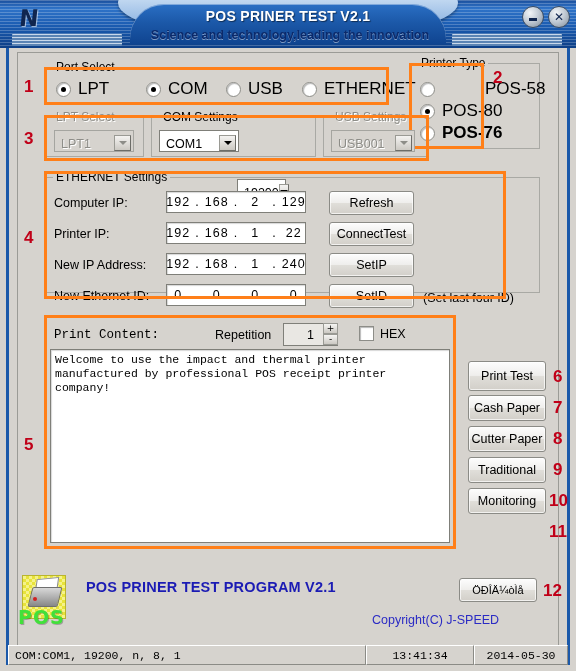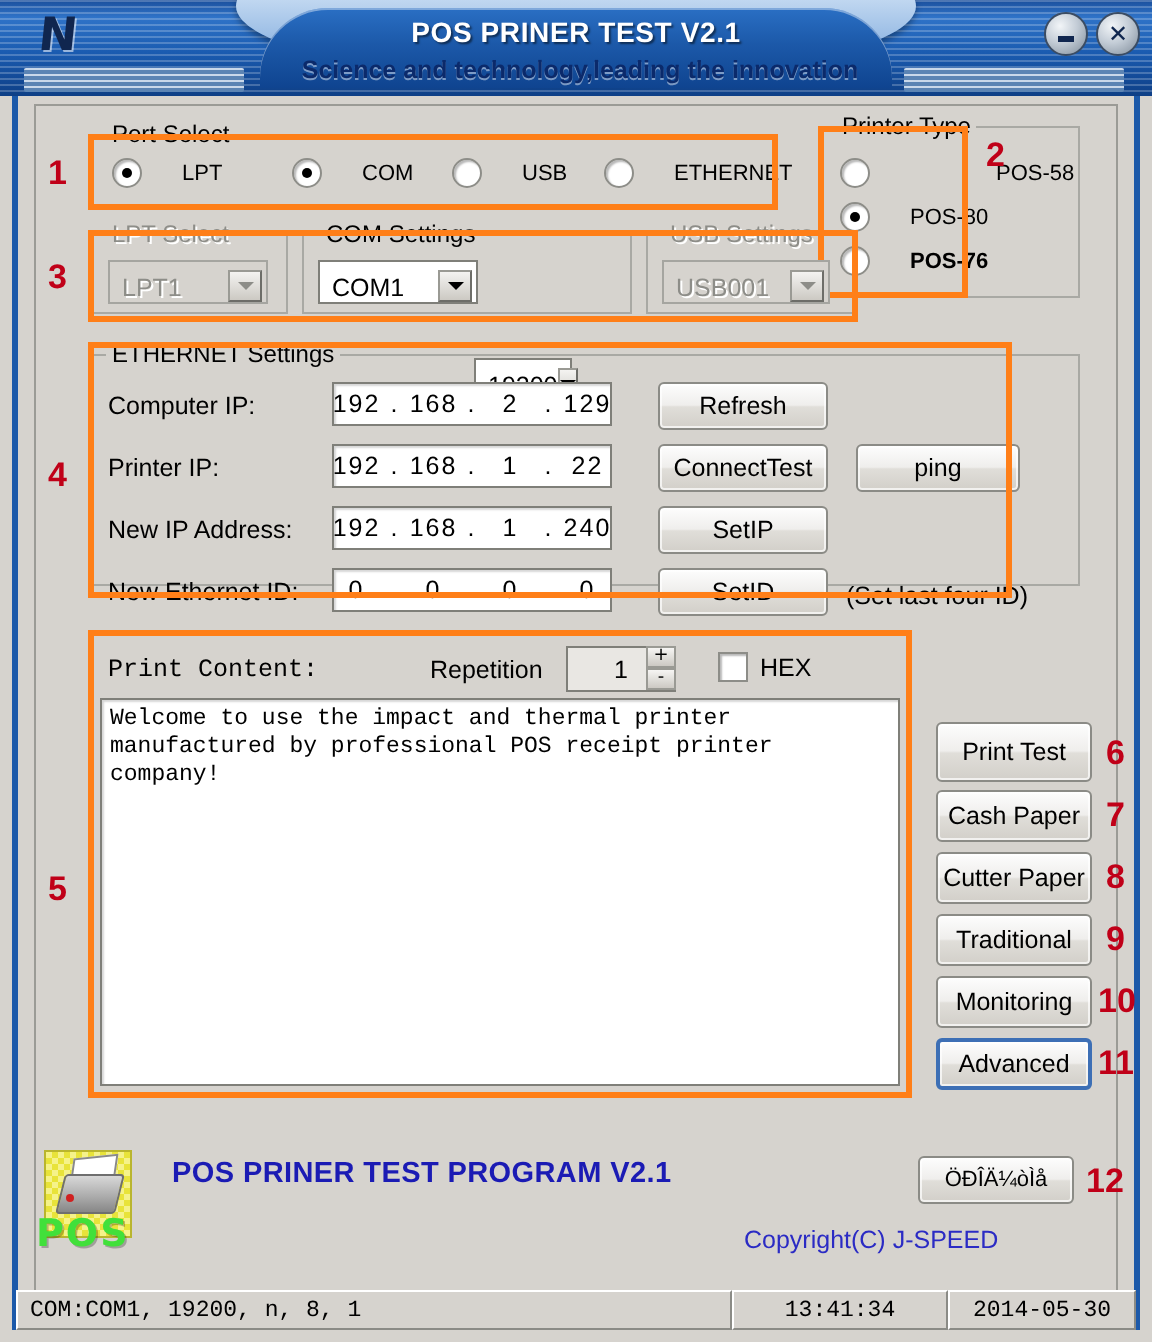--- a/index.html
+++ b/index.html
@@ -151,21 +151,21 @@
     width: 13px; height: 13px; border-radius: 50%;
     background: #ffffff;
     border: 1px solid #8d8d88;
     box-shadow: inset 1px 1px 1px rgba(0,0,0,0.28);
     display: flex; align-items: center; justify-content: center;
     flex: none;
   }
   .rad.on .dot::after {
     content:''; width: 5px; height: 5px; border-radius:50%; background:#000;
   }
-  .rad .lbl { margin-left: 20px; font-size: 11px; color: #000; white-space: nowrap; }
+  .rad .lbl { margin-left: 7px; font-size: 17px; color: #000; white-space: nowrap; }
 
   
   .combo {
     position: absolute;
     background: #ffffff;
     border: 1px solid #7f7f79;
     box-sizing: border-box;
     display: flex; align-items: flex-end;
   }
   .combo .cv {
@@ -478,21 +478,20 @@
           <span class="sep">.</span>
           <span class="ipseg">0</span>
           <span class="sep">.</span>
           <span class="ipseg">0</span>
       </div>
 
       <div class="btn" style="left:311px; top:138px; width:85px; height:24px;">Refresh</div>
       <div class="btn" style="left:311px; top:169px; width:85px; height:24px;">ConnectTest</div>
       <div class="btn" style="left:311px; top:200px; width:85px; height:24px;">SetIP</div>
       <div class="btn" style="left:311px; top:231px; width:85px; height:24px;">SetID</div>
-      <div class="btn" style="left:410px; top:169px; width:82px; height:24px;">ping</div>
       <div class="flabel" style="left:405px; top:238px;">(Set last four ID)</div>
 
       <div class="hl" style="left:26px; top:118px; width:462px; height:128px;"></div>
       <div class="num" style="left:6px; top:175px;">4</div>
 
       <div class="flabel" style="left:36px; top:275px; font-family:'Liberation Mono', monospace;">Print Content:</div>
       <div class="flabel" style="left:197px; top:275px;">Repetition</div>
       <div class="spin" style="left:265px; top:270px; width:55px; height:23px;">1</div>
       <div class="spinbtns" style="left:305px; top:270px;">
         <div>+</div>
@@ -515,21 +514,20 @@
 
       <div class="btn" style="left:450px; top:373px; width:78px; height:26px;">Cutter Paper</div>
       <div class="num" style="left:535px; top:376px;">8</div>
 
       <div class="btn" style="left:450px; top:404px; width:78px; height:26px;">Traditional</div>
       <div class="num" style="left:535px; top:407px;">9</div>
 
       <div class="btn" style="left:450px; top:435px; width:78px; height:26px;">Monitoring</div>
       <div class="num" style="left:531px; top:438px;">10</div>
 
-      <div class="btn focus" style="left:450px; top:466px; width:78px; height:26px;">Advanced</div>
       <div class="num" style="left:531px; top:469px;">11</div>
 
     </div>
   </div>
 
   <div class="posicon">
     <div class="pap"></div>
     <div class="prn"></div>
     <div class="red"></div>
   </div>

